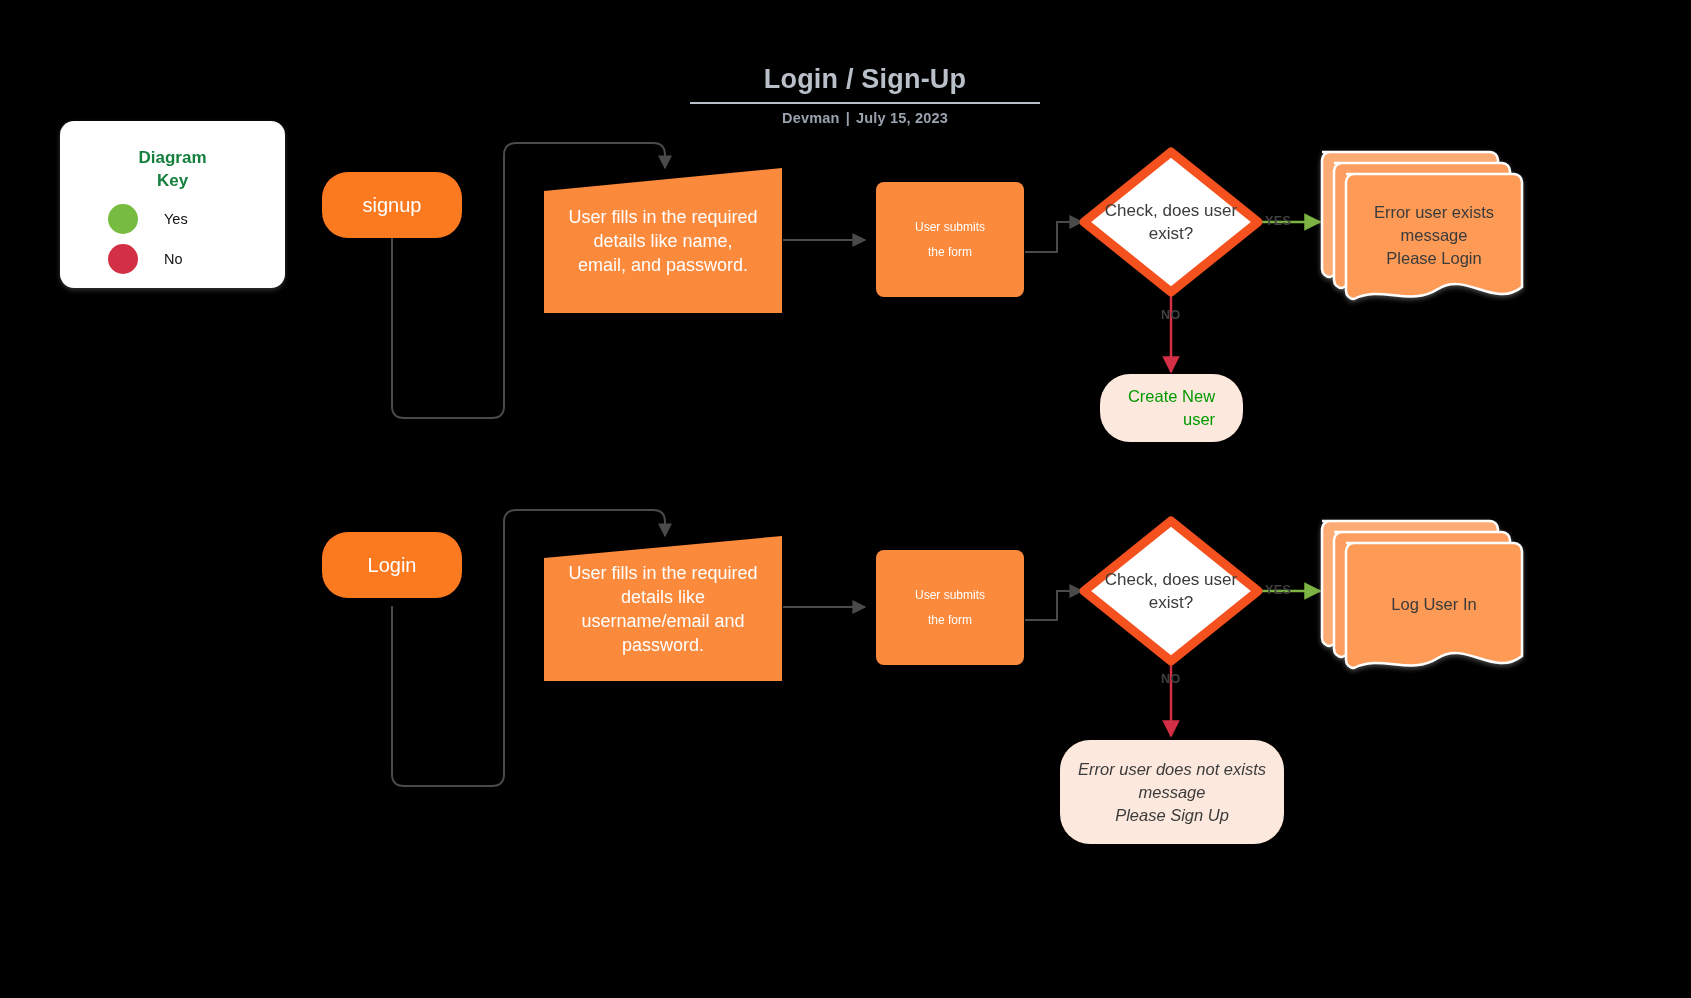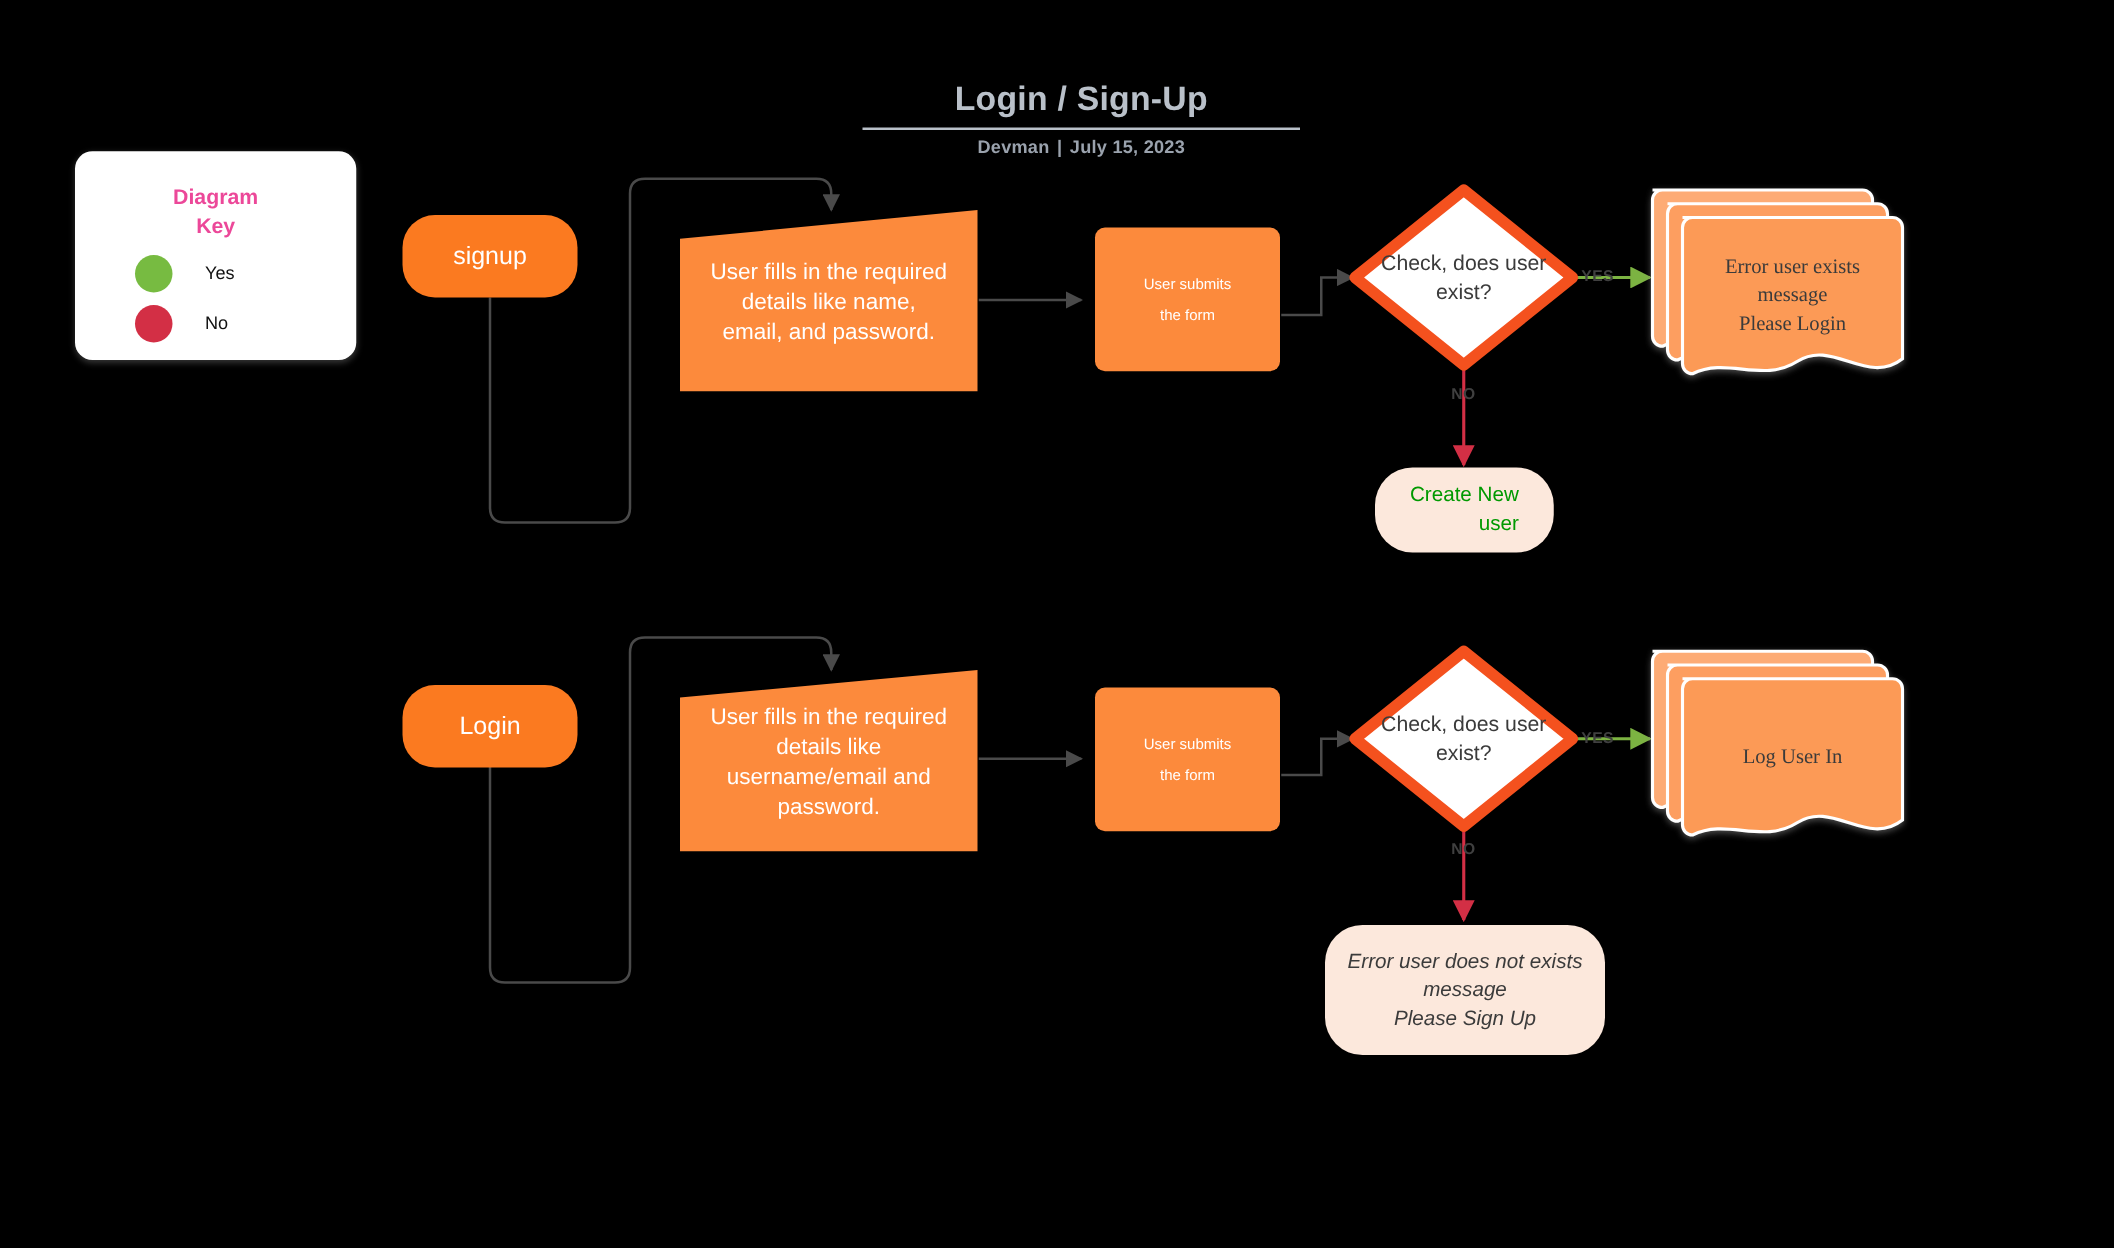--- a/index.html
+++ b/index.html
@@ -62,21 +62,21 @@
     width: 225px;
     height: 167px;
     background: #ffffff;
     border-radius: 14px;
     box-shadow: 0 2px 5px rgba(120,120,120,0.45);
   }
   .legend-title {
     text-align: center;
     font-size: 17px;
     font-weight: bold;
-    color: #ec4899;
+    color: #15803d;
     line-height: 23px;
     padding-top: 25px;
     width: 175px;
     margin: 0 auto;
   }
   .legend-row {
     position: absolute;
     display: flex;
     align-items: center;
     left: 48px;
@@ -152,21 +152,20 @@
   .n-multidoc {
     background: transparent;
   }
   .n-multidoc .lbl {
     position: relative;
     z-index: 5;
     font-size: 16.5px;
     line-height: 23px;
     color: #3b3b3b;
     width: 165px;
-    font-family: Liberation Serif, serif;
   }
 
   
   .n-bubble {
     border-radius: 30px;
     font-size: 16.5px;
     line-height: 23px;
   }
 
   
@@ -300,21 +299,21 @@
   <span class="lbl" style="white-space:pre-line;">Error user exists
 message
 Please Login</span>
 </div>
 
 <div class="node n-bubble" style="left:1100px; top:374px; width:143px; height:68px; background:#fce8dc; color:#009900;">
   <span class="lbl" style="white-space:pre-line;text-align:right;">Create New
 user</span>
 </div>
 
-<div class="node n-terminator" style="left:322px; top:548px; width:140px; height:66px; background:#fb7a20;">
+<div class="node n-terminator" style="left:322px; top:532px; width:140px; height:66px; background:#fb7a20;">
   <span class="lbl">Login</span>
 </div>
 
 <div class="node n-process-skew" style="left:544px; top:536px; width:238px; height:145px;">
   <span class="lbl">User fills in the required details like username/email and password.</span>
 </div>
 
 <div class="node n-rect" style="left:876px; top:550px; width:148px; height:115px; background:#fc8a3c;">
   <span class="lbl" style="white-space:pre-line;">User submits
 the form</span>

